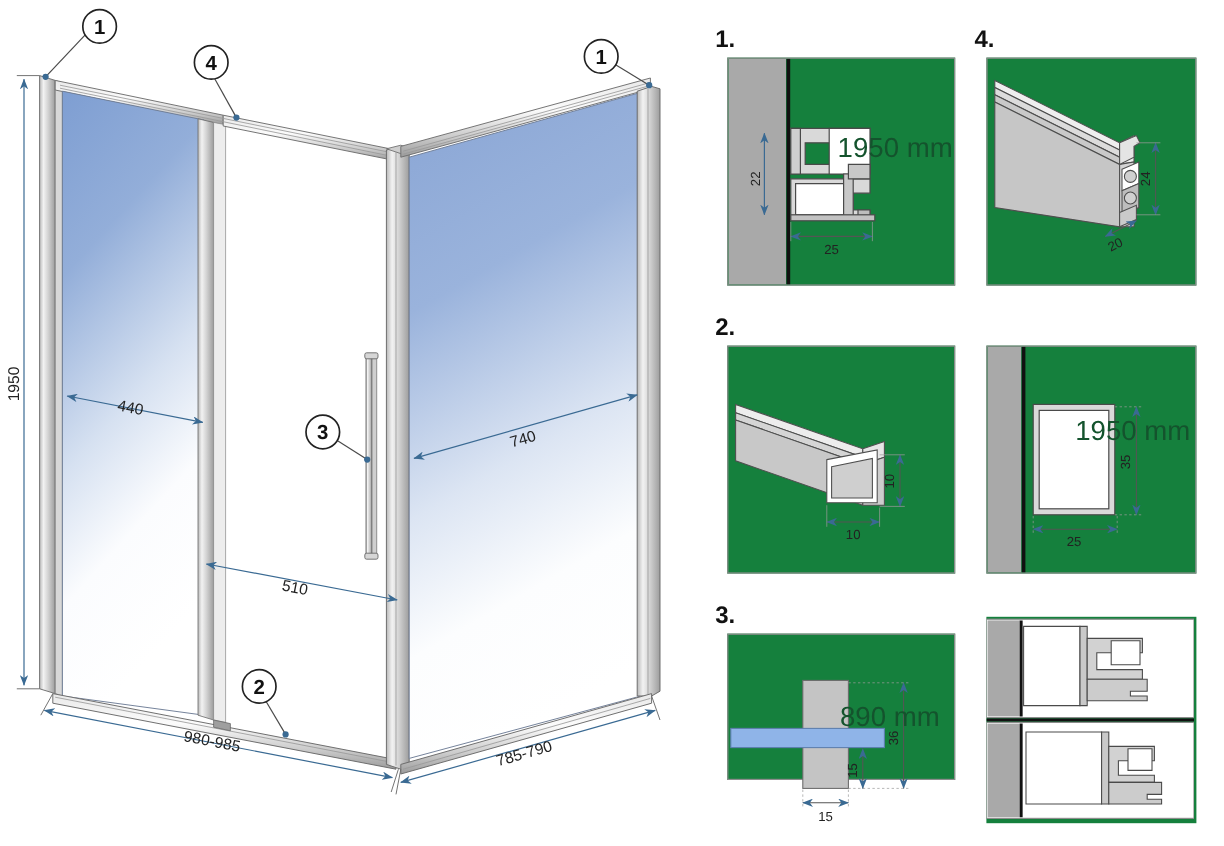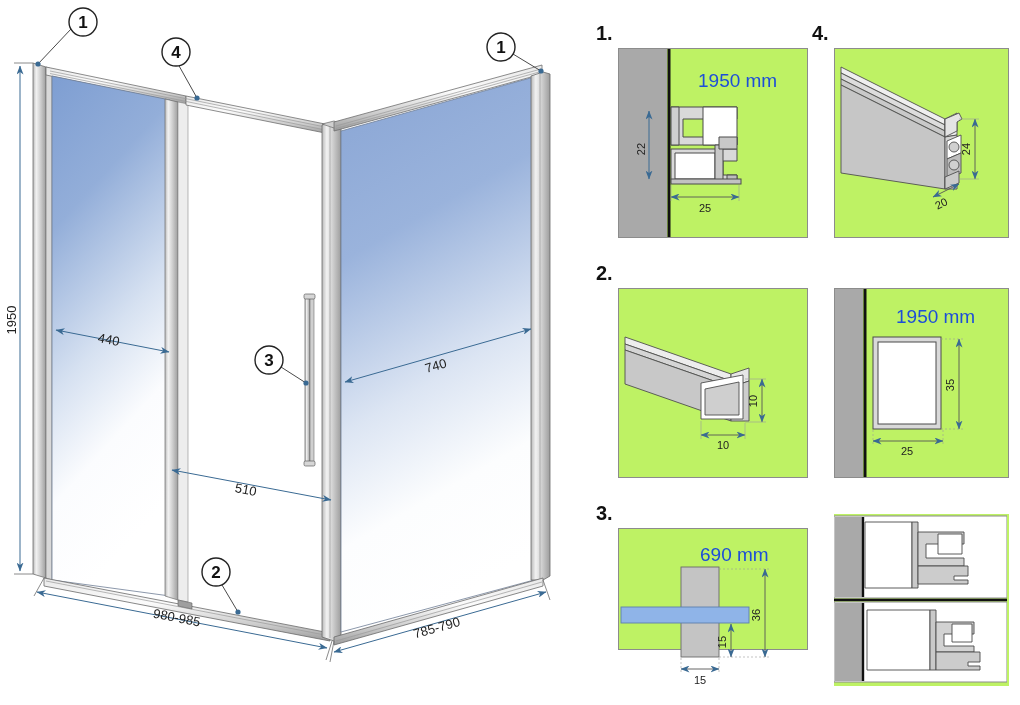--- a/index.html
+++ b/index.html
@@ -13,23 +13,23 @@
   #assembly svg{display:block;}
 
   
   #details{position:absolute;left:588px;top:22px;width:432px;height:678px;
            display:grid;grid-template-columns:216px 200px;
            grid-template-rows:240px 240px 198px;gap:0;}
   .detail-cell{position:relative;}
   .detail-num{position:absolute;left:8px;top:0px;font-size:20px;font-weight:bold;
               letter-spacing:0px;color:#111;}
   .detail-box{position:absolute;left:18px;top:26px;border:1px solid #8c8c8c;
-              background:#bef264;box-sizing:border-box;margin-left:12px;}
+              background:#15803d;box-sizing:border-box;}
   .detail-box svg{display:block;}
-  .mmlabel{position:absolute;font-size:19px;color:#1d4ed8;white-space:nowrap;}
+  .mmlabel{position:absolute;font-size:23px;color:#14532d;white-space:nowrap;margin-top:40px;}
 
   .dimtext{font-family:"Liberation Sans","DejaVu Sans",sans-serif;
            font-size:11px;fill:#222;}
   .dimtext-lg{font-size:13px;fill:#222;}
   .balloon-txt{font-family:"Liberation Sans","DejaVu Sans",sans-serif;
                font-size:17px;font-weight:bold;fill:#111;}
   .diml{stroke:#3a6a93;stroke-width:1;fill:none;}
   .thin{stroke:#6d6d6d;stroke-width:0.8;fill:none;}
   .thin2{stroke:#9a9a9a;stroke-width:0.7;fill:none;}
   .lead{stroke:#4a4a4a;stroke-width:1;fill:none;}
@@ -314,21 +314,21 @@
 
           <line x1="112" y1="95" x2="112" y2="128" stroke="#555" stroke-width="0.9" marker-start="url(#arrBs)" marker-end="url(#arrB)"></line>
           <text class="dimtext" x="107" y="113" transform="rotate(-90 107 113)" text-anchor="middle">15</text>
 
           <line x1="62" y1="140" x2="100" y2="140" stroke="#555" stroke-width="0.9" marker-start="url(#arrBs)" marker-end="url(#arrB)"></line>
           <line x1="62" y1="129" x2="62" y2="144" stroke="#9a9a9a" stroke-width="0.6" stroke-dasharray="2,2"></line>
           <line x1="100" y1="129" x2="100" y2="144" stroke="#9a9a9a" stroke-width="0.6" stroke-dasharray="2,2"></line>
           <text class="dimtext" x="81" y="155" text-anchor="middle">15</text>
         </svg>
       </div>
-      <div class="mmlabel" style="left:112px;top:42px;">690 mm</div>
+      <div class="mmlabel" style="left:112px;top:42px;">890 mm</div>
     </div>
 
     <div class="detail-cell">
       <div class="detail-box" style="left:18px;top:12px;width:175px;height:172px;border:none;">
         <svg width="173" height="170" viewBox="0 0 173 170" xmlns="http://www.w3.org/2000/svg">
 
           <g>
             <rect x="0" y="2" width="173" height="82" fill="#ffffff" stroke="#8c8c8c" stroke-width="1"></rect>
             <rect x="1" y="3" width="27" height="80" fill="#a9a9a9"></rect>
             <line x1="29" y1="3" x2="29" y2="83" stroke="#111" stroke-width="2.4"></line>

